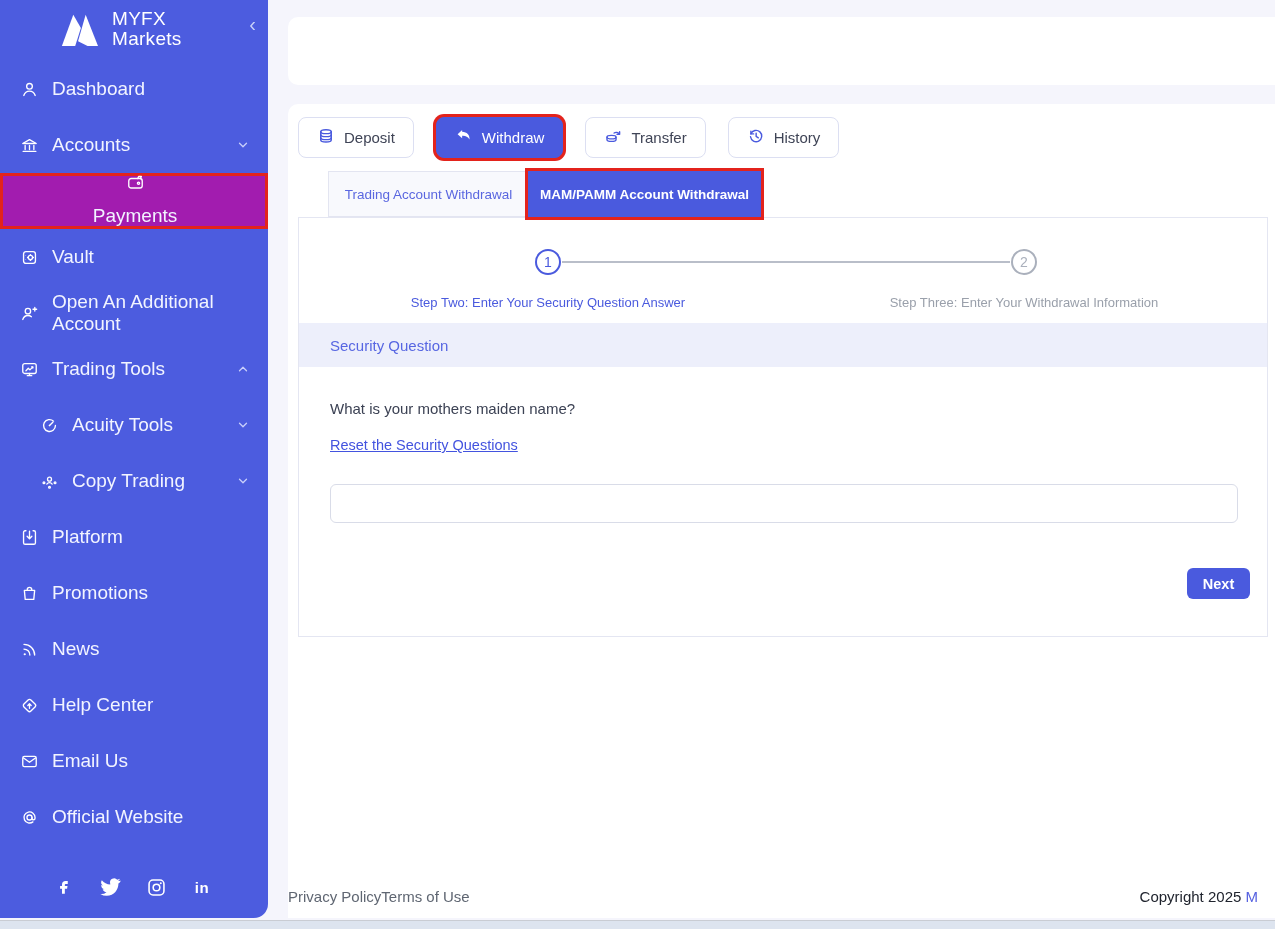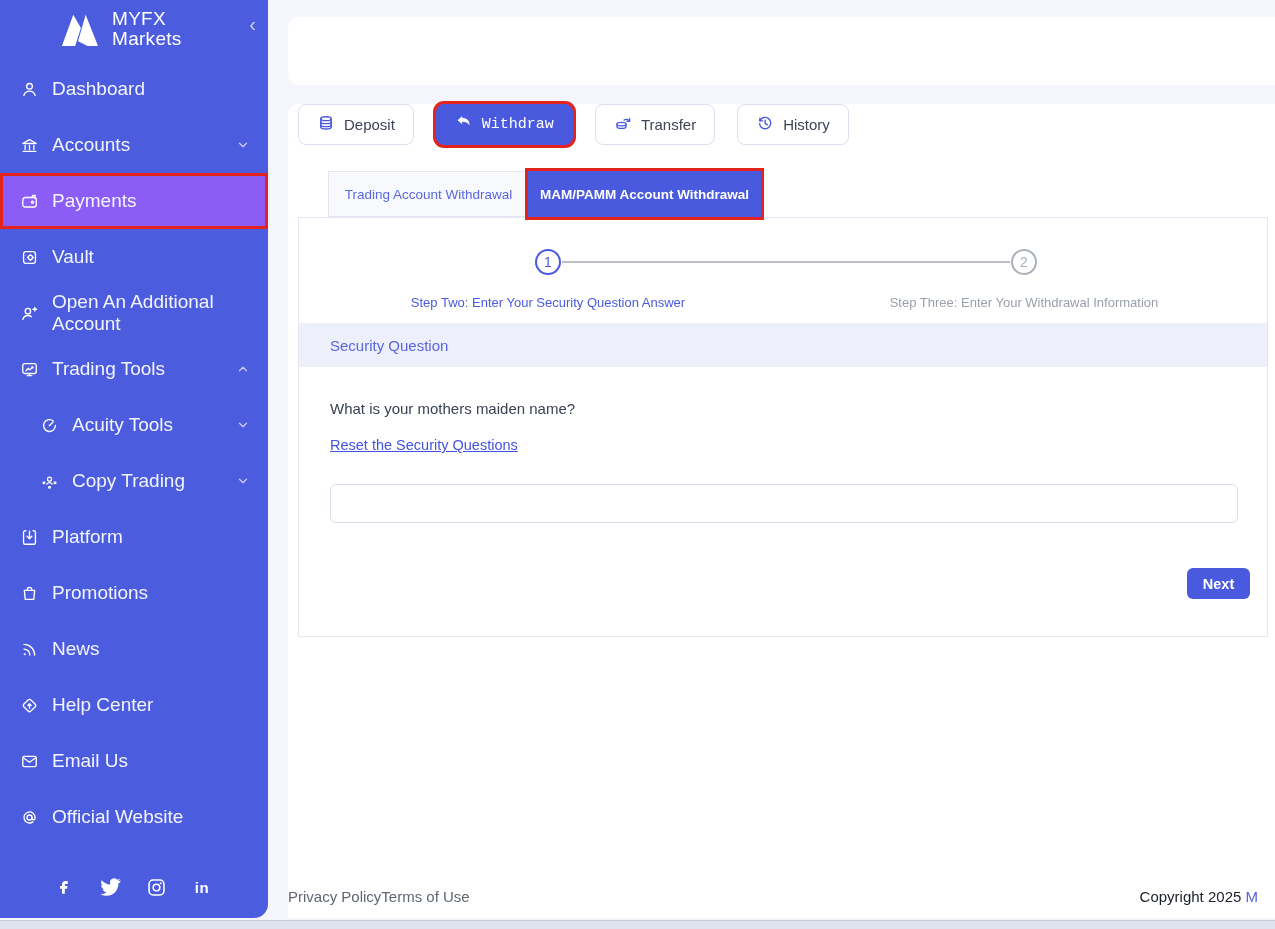--- a/index.html
+++ b/index.html
@@ -17,49 +17,49 @@
   }
   .logo-row { display:flex; align-items:center; gap:10px; padding:9px 0 2px 56px; }
   .logo-text { font-size:19px; line-height:20px; font-weight:500; letter-spacing:.3px; color:#fff; }
   .collapse-btn { position:absolute; right:12px; top:14px; font-size:20px; color:#c9d2f8; cursor:pointer; line-height:1; }
   .menu { margin-top:10px; }
   .menu-item {
     height:56px; display:flex; align-items:center; gap:13px;
     padding:0 18px 0 20px; font-size:19px; font-weight:500; color:#f2f4ff; cursor:pointer;
   }
   .menu-item.sub { padding-left:40px; }
-  .menu-item.active { background:#8b5cf6; }
+  .menu-item.active { background:#a21caf;flex-direction:column; }
   .annotated-inset { box-shadow: inset 0 0 0 3px #e3231c; }
   .micon { flex:0 0 auto; }
   .micon svg, .chev svg { display:block; }
   .chev { margin-left:auto; opacity:.85; }
   .chev.up svg { transform:rotate(180deg); }
   .social-row {
     position:absolute; bottom:0; left:0; width:260px; height:62px;
     display:flex; align-items:center; gap:24px; padding-left:53px;
   }
   .social-icon { cursor:pointer; display:flex; align-items:center; justify-content:center; width:22px; height:22px; }
   .li-text { font-weight:700; font-size:15px; color:#fff; letter-spacing:.5px; }
   
   .topbar {
     position:absolute; left:288px; top:17px; right:0; height:68px;
     background:#fff; border-radius:10px 0 0 10px;
   }
   .main-panel {
     position:absolute; left:288px; top:104px; right:0; height:814px;
     background:#fff; border-radius:10px 0 0 0;
   }
-  .toolbar { position:absolute; left:10px; top:0; display:flex; gap:22px; }
+  .toolbar { position:absolute; left:10px; top:13px; display:flex; gap:22px; }
   .tb-btn {
     height:41px; padding:0 18px; border:1px solid #dcdff2; border-radius:8px;
     background:#fff; display:flex; align-items:center; gap:9px;
     font-size:15px; color:#3f4456; font-weight:500; cursor:pointer;
     font-family:"Liberation Sans", sans-serif;
   }
-  .tb-btn.active { background:#4a5ade; border-color:#4a5ade; color:#fff;font-family:Liberation Mono, monospace; }
+  .tb-btn.active { background:#4a5ade; border-color:#4a5ade; color:#fff; }
   .annotated-out { box-shadow: 0 0 0 3px #e3231c; }
   .tabs { position:absolute; left:10px; top:67px; display:flex;margin-left:30px; }
   .tab {
     height:46px; display:flex; align-items:center; justify-content:center;
     font-size:13.5px; cursor:pointer;
   }
   .tab.inactive {
     width:200px; background:#f8f9fd; border:1px solid #e3e5f1; border-right:none;
     color:#5a67e0; font-weight:500;
   }

